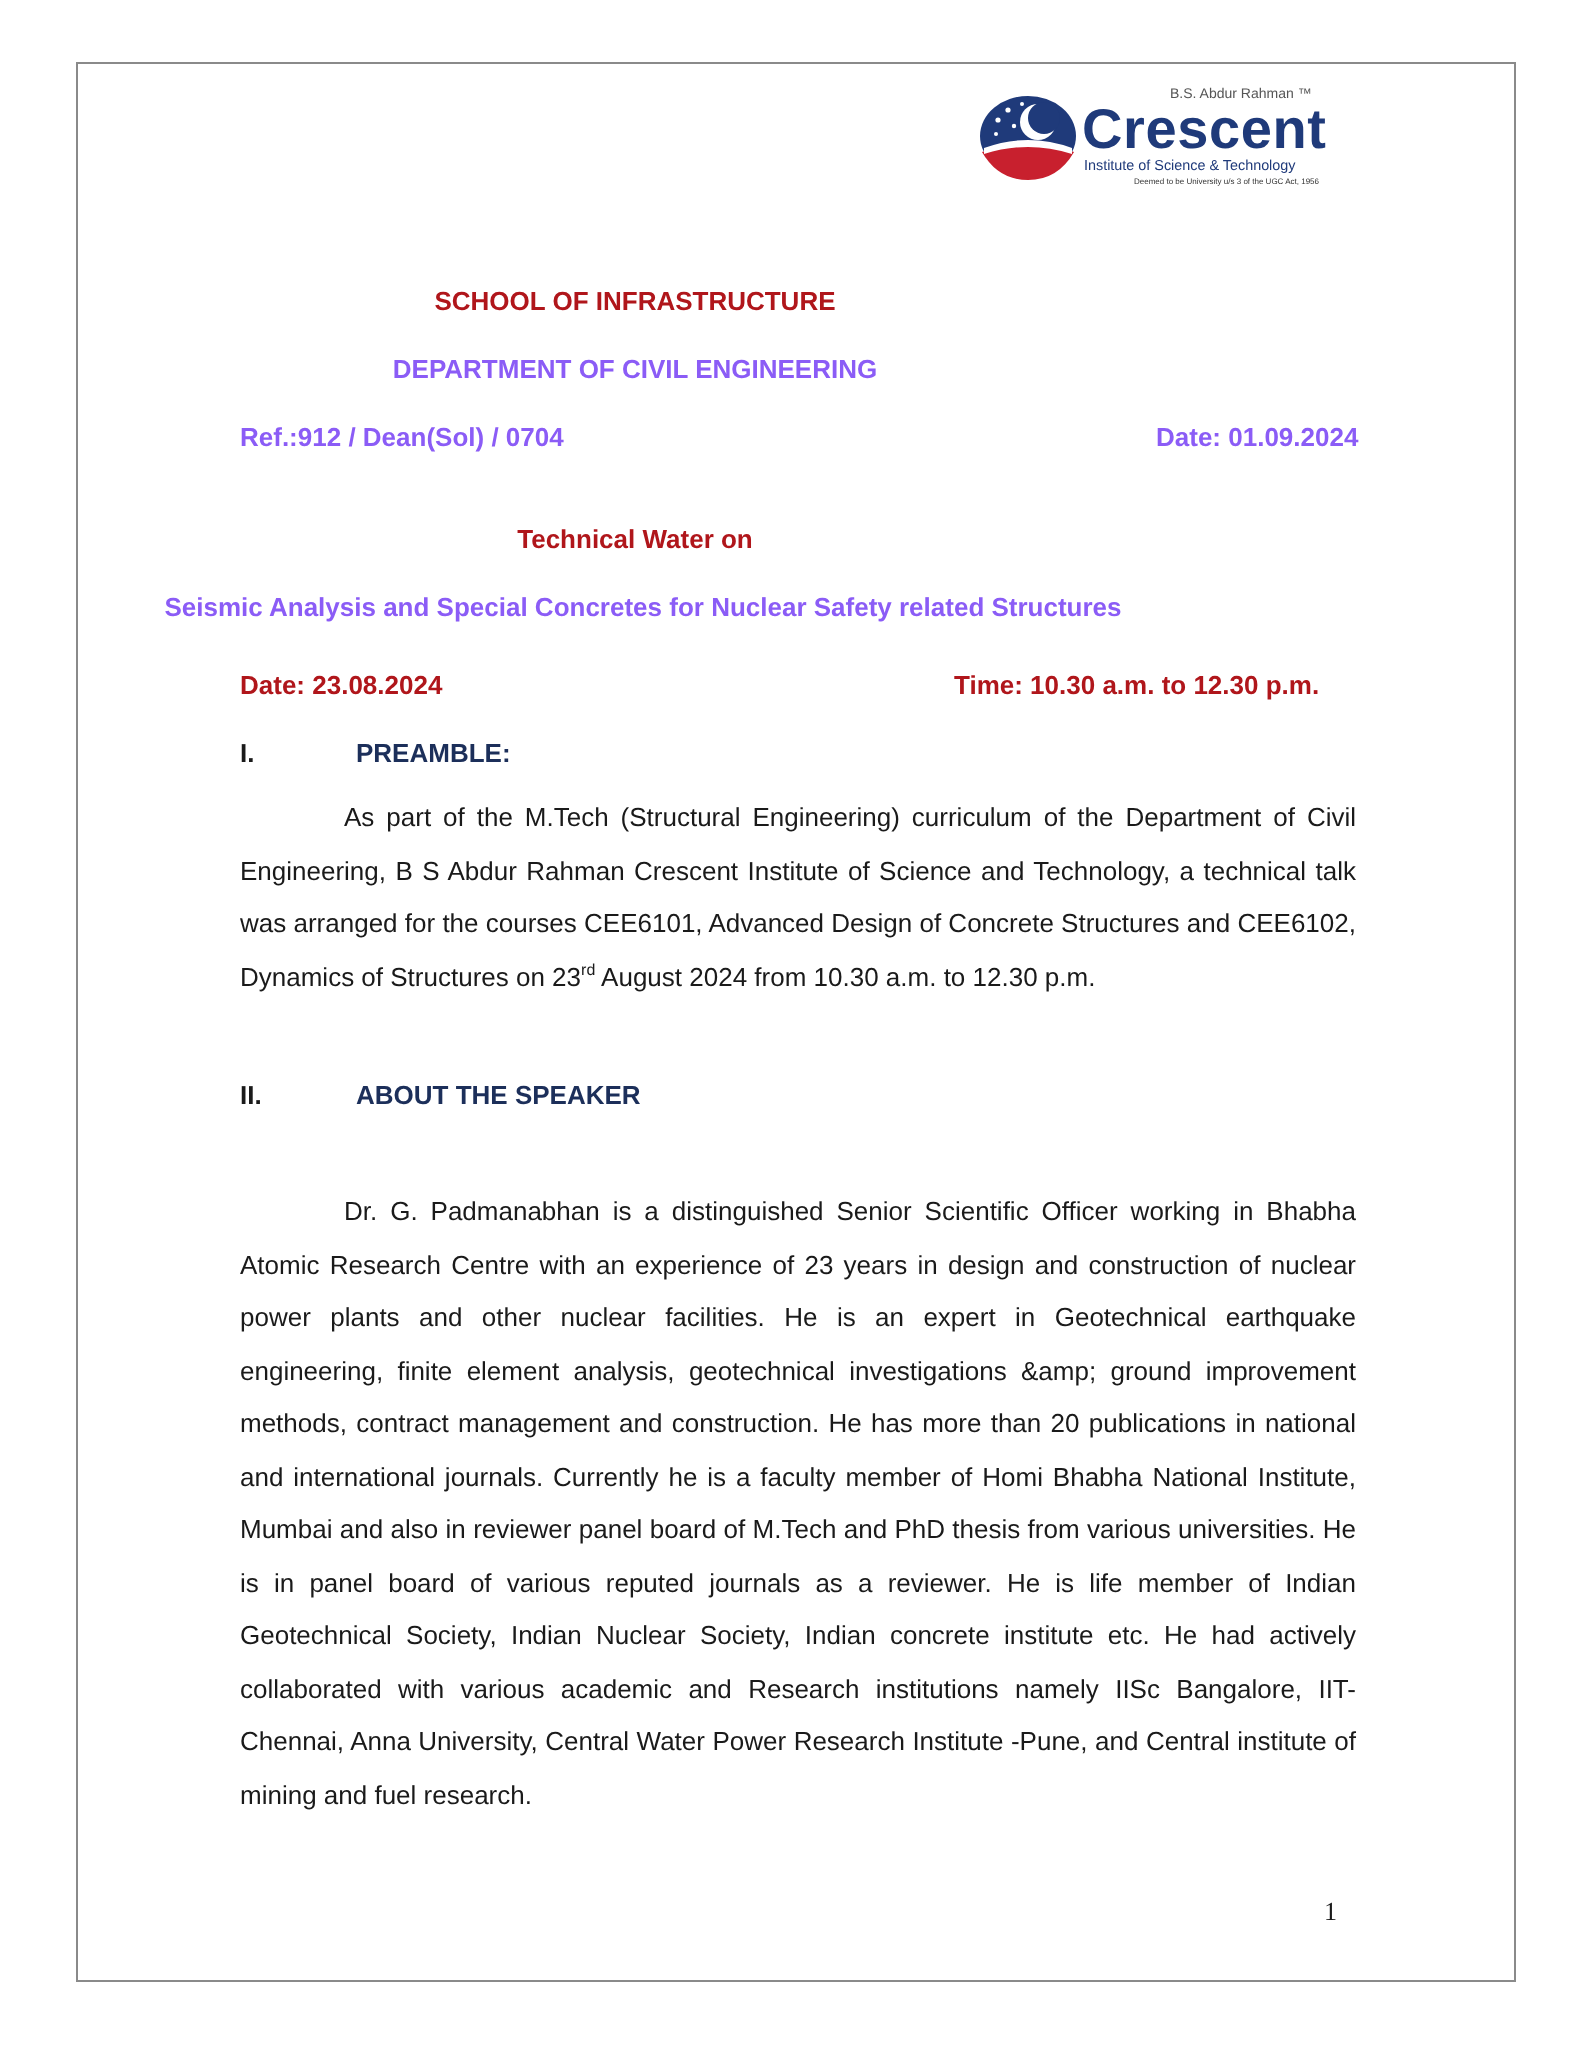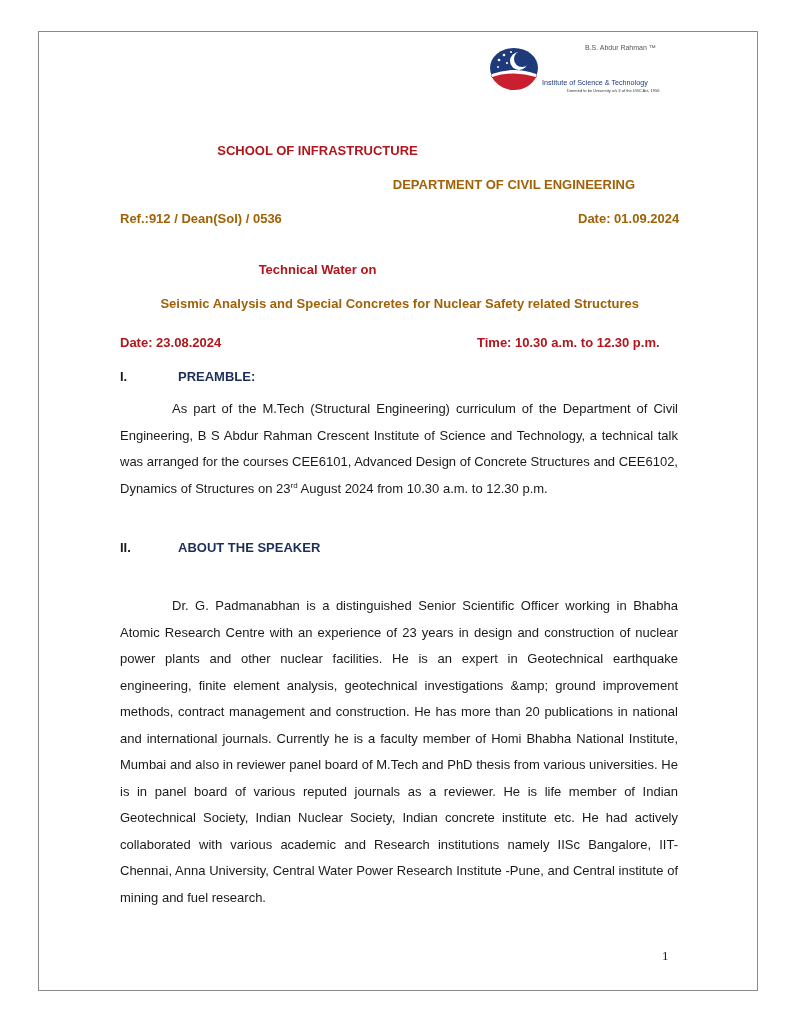--- a/index.html
+++ b/index.html
@@ -5,21 +5,21 @@
   html, body { margin:0; padding:0; background:#fff; }
   body { width:791px; height:1024px; position:relative; overflow:hidden; font-family:"Liberation Sans", sans-serif; color:#1a1a1a; }
   .page-border { position:absolute; left:38px; top:31px; width:720px; height:960px; border:1.5px solid #8a8a8a; box-sizing:border-box; }
   .logo { position:absolute; left:489px; top:44px; width:200px; height:52px; }
   .logo-text-top { position:absolute; left:96px; top:0px; font-size:7px; color:#555; white-space:nowrap; }
   .logo-brand { position:absolute; left:52px; top:5px; font-size:28px; font-weight:bold; color:#1f3a7a; letter-spacing:0.3px; }
   .logo-sub { position:absolute; left:53px; top:34px; font-size:7.2px; font-weight:normal; color:#1f3a7a; white-space:nowrap; }
   .logo-tiny { position:absolute; left:78px; top:44px; font-size:4px; color:#333; white-space:nowrap; }
   .center { position:absolute; left:0; width:635px; text-align:center; font-weight:bold; font-size:13px; }
   .red { color:#b0161b; }
-  .navy { color:#a16207;text-align:right; }
+  .navy { color:#8b5cf6; }
   .abs { position:absolute; font-weight:bold; font-size:13px; white-space:nowrap; }
   .heading { position:absolute; left:120px; font-weight:bold; font-size:13px; white-space:nowrap; }
   .heading .num { color:#1a1a1a; display:inline-block; width:22px; }
   .heading .txt { color:#1c2f5a;margin-left:36px; }
   .para { position:absolute; left:120px; width:558px; font-size:13px; line-height:26.5px; text-align:justify; color:#1a1a1a; }
   .para .indent { display:inline-block; width:52px; }
   sup { font-size:8px; line-height:0; }
   .pagenum { position:absolute; left:662px; top:948px; font-family:"Liberation Serif", serif; font-size:13px; }
 </style>
 </head>
@@ -34,28 +34,29 @@
     <path d="M3 28 Q25 20 47 28 L47 31 Q25 24 3 31 Z" fill="#fff"></path>
     <circle cx="30" cy="15" r="9" fill="#fff"></circle>
     <circle cx="33" cy="13" r="8" fill="#1f3a7a"></circle>
     <circle cx="10" cy="14" r="1.3" fill="#fff"></circle>
     <circle cx="15" cy="9" r="1.3" fill="#fff"></circle>
     <circle cx="18" cy="17" r="1.1" fill="#fff"></circle>
     <circle cx="9" cy="21" r="1" fill="#fff"></circle>
     <circle cx="22" cy="6" r="1" fill="#fff"></circle>
   </svg>
   <div class="logo-text-top">B.S. Abdur Rahman ™</div>
+  <div class="logo-brand">Crescent</div>
   <div class="logo-sub">Institute of Science &amp; Technology</div>
   <div class="logo-tiny">Deemed to be University u/s 3 of the UGC Act, 1956</div>
 </div>
 
 <div class="center red" style="top:143px;">SCHOOL OF INFRASTRUCTURE</div>
 <div class="center navy" style="top:177px;">DEPARTMENT OF CIVIL ENGINEERING</div>
 
-<div class="abs navy" style="left:120px; top:211px;">Ref.:912 / Dean(Sol) / 0536</div>
+<div class="abs navy" style="left:120px; top:211px;">Ref.:912 / Dean(Sol) / 0704</div>
 <div class="abs navy" style="left:578px; top:211px;">Date: 01.09.2024</div>
 
 <div class="center red" style="top:262px;">Technical Water on</div>
 <div class="center navy" style="top:296px; left:4px;">Seismic Analysis and Special Concretes for Nuclear Safety related Structures</div>
 
 <div class="abs red" style="left:120px; top:335px;">Date: 23.08.2024</div>
 <div class="abs red" style="left:477px; top:335px;">Time: 10.30 a.m. to 12.30 p.m.</div>
 
 <div class="heading" style="top:369px;">
   <span class="num">I.</span><span class="txt">PREAMBLE:</span>

